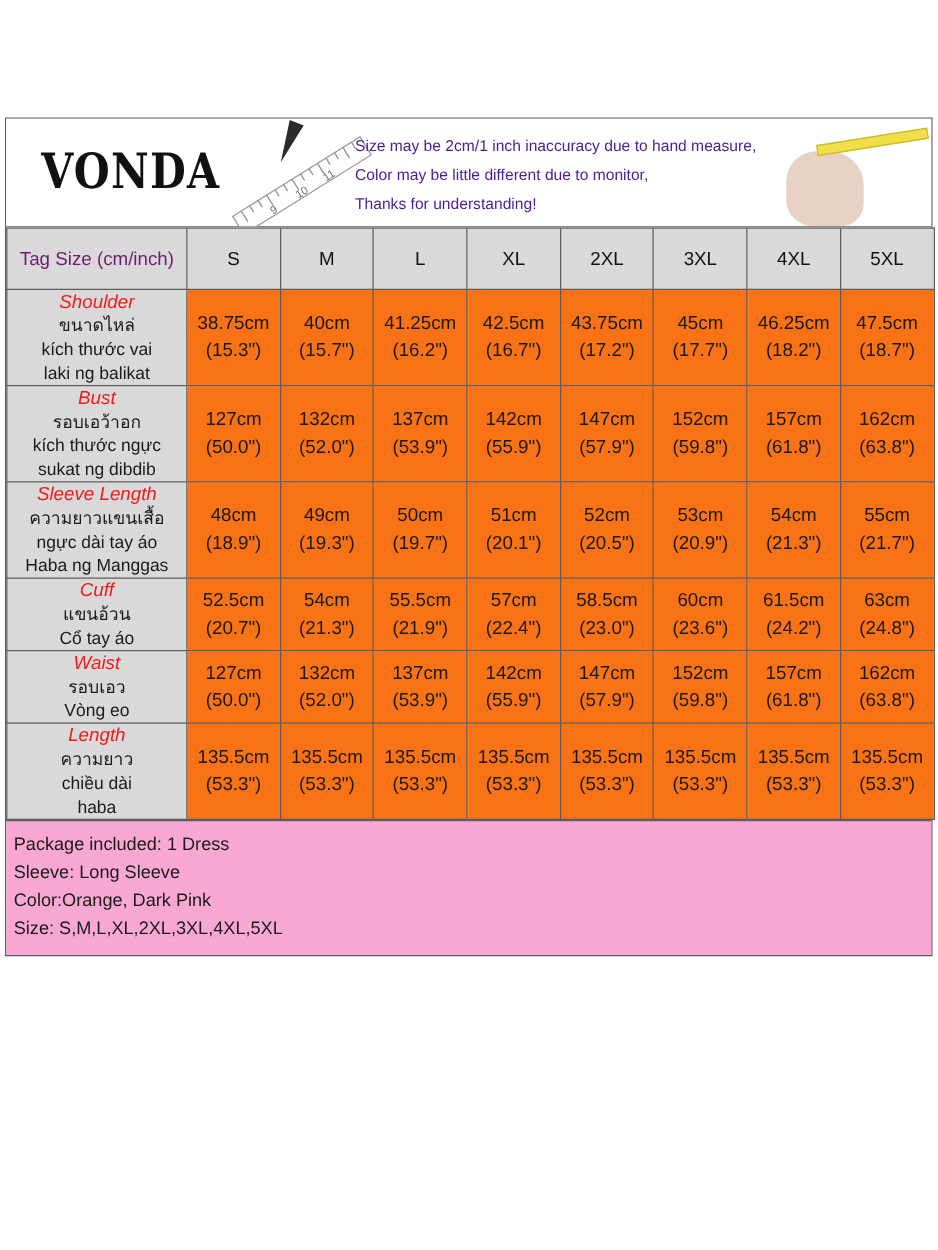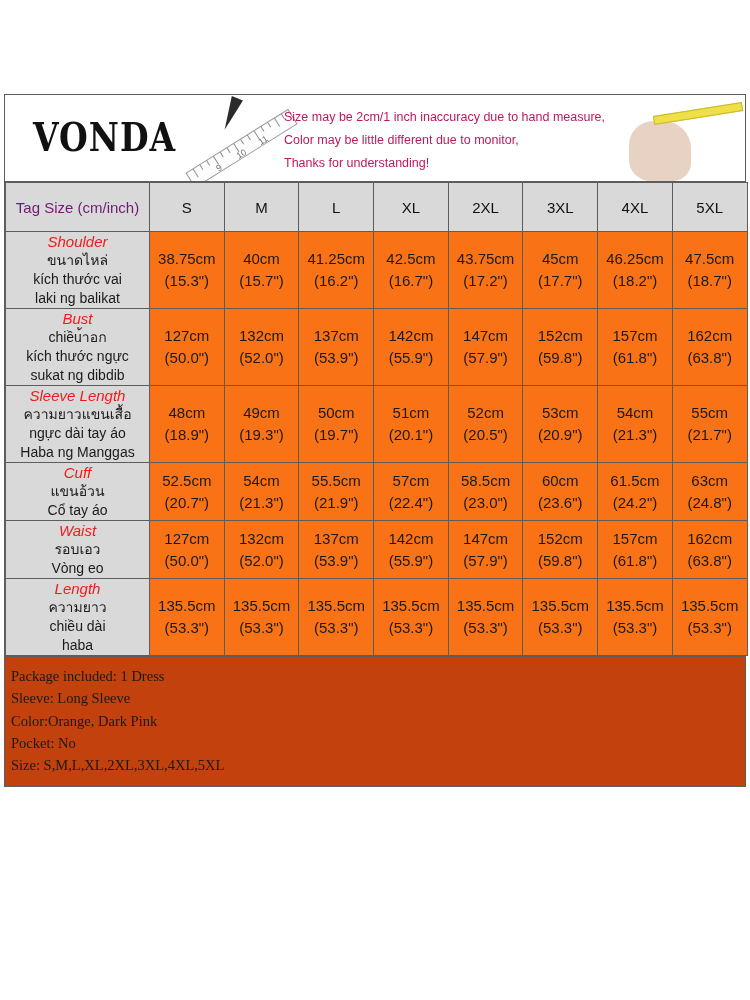--- a/index.html
+++ b/index.html
@@ -71,21 +71,21 @@
     border-top: 34px solid #2b2b2b;
     transform: rotate(22deg);
   }
   .notice {
     position: absolute;
     left: 279px;
     top: 11px;
     width: 330px;
   }
   .notice div {
-    color: #be185d;
+    color: #4c1d95;
     font-size: 12.5px;
     line-height: 23px;
     white-space: nowrap;
   }
   .hand-art {
     position: absolute;
     right: 4px;
     top: 4px;
     width: 134px;
     height: 78px;
@@ -160,24 +160,23 @@
   td.val {
     background: #f97316;
     line-height: 22px;
     padding: 6px 1px;
   }
   td.val .cm { display: block; font-size: 15px; }
   td.val .inch { display: block; font-size: 15px; }
 
   
   .footer {
-    background: #c2410c;
+    background: #f9a8d4;
     border-top: 1px solid #5d5d5d;
     padding: 8px 6px 10px 6px;
-    font-family: Liberation Serif, serif;
   }
   .footer div {
     font-size: 14.5px;
     line-height: 22.3px;
     color: #1a1a1a;
     white-space: nowrap;
   }
 </style>
 </head>
 <body>
@@ -290,21 +289,21 @@
               <span class="inch">(18.2")</span>
             </td>
             <td class="val">
               <span class="cm">47.5cm</span>
               <span class="inch">(18.7")</span>
             </td>
           </tr>
           <tr>
             <td class="row-label">
               <span class="eng">Bust</span>
-              <span class="loc">chiều้าอก</span>
+              <span class="loc">รอบเอว้าอก</span>
               <span class="loc">kích thước ngực</span>
               <span class="loc">sukat ng dibdib</span>
             </td>
             <td class="val">
               <span class="cm">127cm</span>
               <span class="inch">(50.0")</span>
             </td>
             <td class="val">
               <span class="cm">132cm</span>
               <span class="inch">(52.0")</span>
@@ -492,18 +491,17 @@
               <span class="inch">(53.3")</span>
             </td>
           </tr>
         </tbody>
     </table>
 
     <div class="footer">
       <div>Package included: 1 Dress</div>
       <div>Sleeve: Long Sleeve</div>
       <div>Color:Orange,  Dark Pink</div>
-      <div>Pocket: No</div>
       <div>Size: S,M,L,XL,2XL,3XL,4XL,5XL</div>
     </div>
 
   </div>
 </div>
 
 </body></html>

